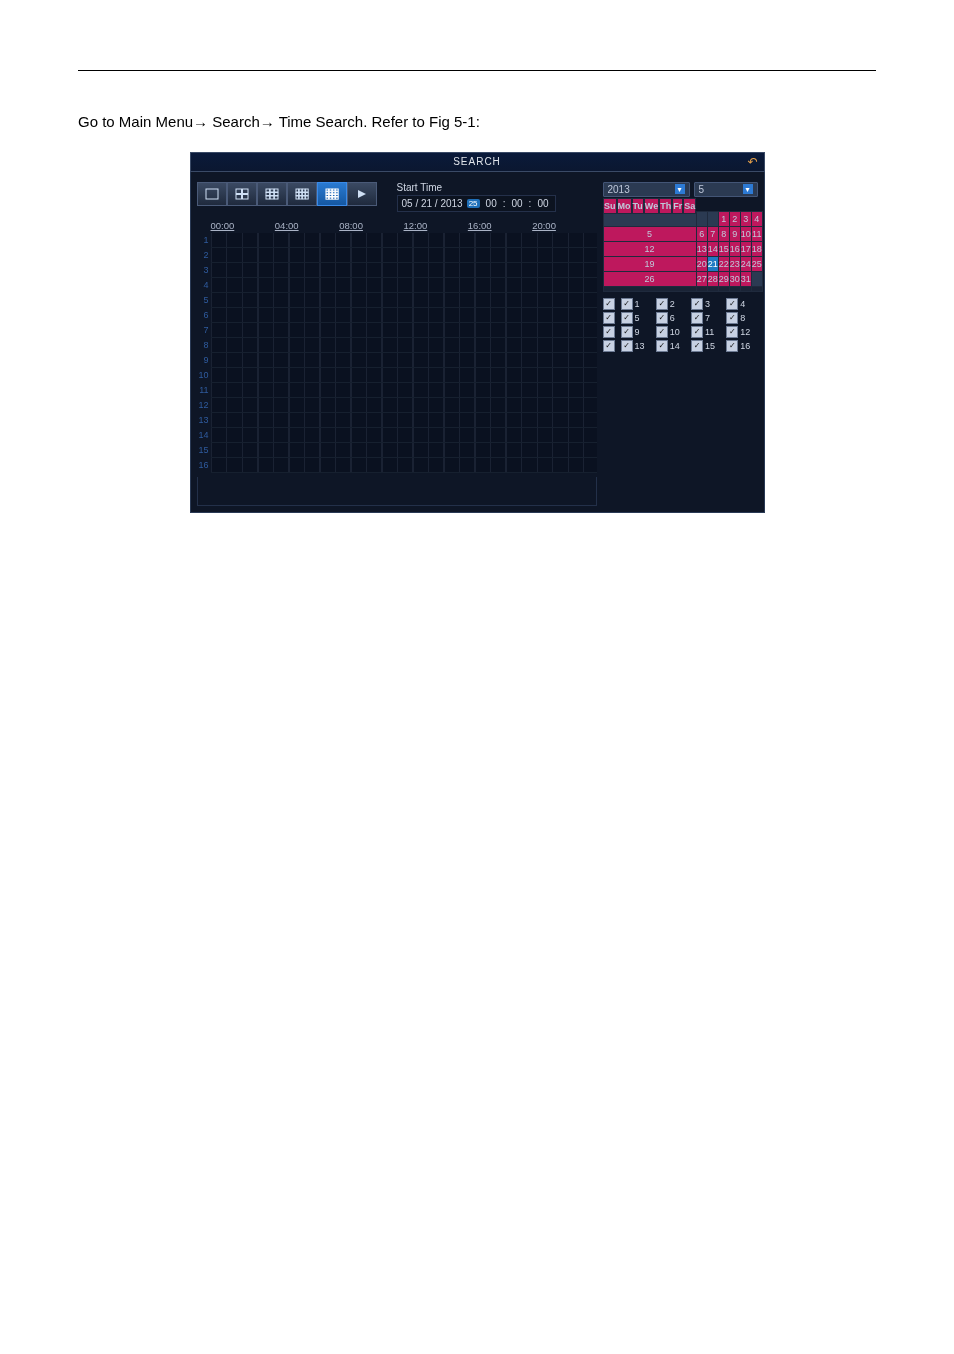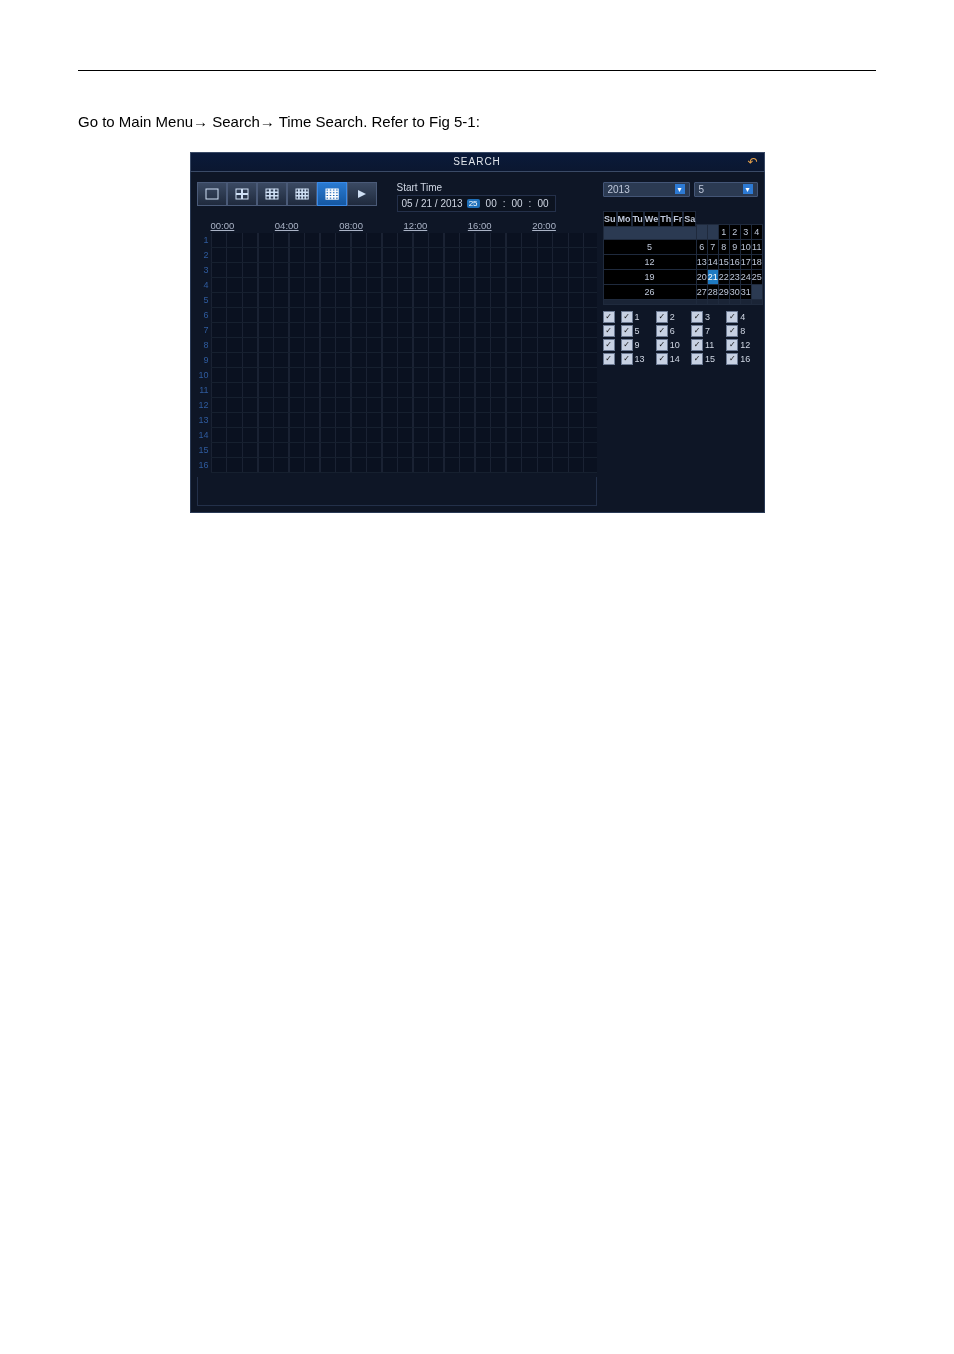--- a/index.html
+++ b/index.html
@@ -41,26 +41,26 @@
 
   .grid-wrap { display:flex; }
   .row-labels { width:14px; display:flex; flex-direction:column; }
   .row-labels > div { height:15px; color:#2f5b9e; font-size:9px; line-height:15px; text-align:right; padding-right:2px; }
   .grid { flex:1; background:#0a1120; position:relative; height:240px; background-image:
      repeating-linear-gradient(to right, #1a2233 0 1px, transparent 1px 15.5px); }
   .grid .rows { position:absolute; inset:0; display:flex; flex-direction:column; }
   .grid .rows > div { height:15px; border-bottom:1px solid #16202f; }
 
   
-  .yr-row { display:flex; gap:4px; margin-bottom:16px; }
+  .yr-row { display:flex; gap:4px; margin-bottom:3px; }
   .yr-btn { flex:1; display:flex; align-items:center; justify-content:space-between; background:#2b3a52; border:1px solid #435576; color:#bfc8da; padding:1px 4px; border-radius:1px; font-size:10px; }
   .yr-btn .dd { width:10px; height:10px; background:#2d7ad4; display:flex; align-items:center; justify-content:center; color:#fff; font-size:8px; }
 
   .cal { width:100%; border-collapse:collapse; }
-  .cal th, .cal td { width:14.28%; text-align:center; font-size:9px; padding:2px 0; color:#bfc8da; background:#000000; border:1px solid #1f2a3d; }
+  .cal th, .cal td { width:14.28%; text-align:center; font-size:9px; padding:2px 0; color:#bfc8da; background:#be185d; border:1px solid #1f2a3d; }
   .cal td.other { background:#2b3a52; color:#2b3a52; }
   .cal td.blank { background:#1a2436; }
   .cal td.sel { background:#1e7ac2; color:#fff;margin-left:32px; }
 
   .chan-grid { margin-top:6px; display:grid; grid-template-columns: 14px repeat(4, 1fr); gap:2px 4px; align-items:center; }
   .chan-grid .cbox { width:10px; height:10px; border:1px solid #6d7b94; background:#c7d1e3; display:flex; align-items:center; justify-content:center; font-size:8px; color:#111; }
   .chan-grid .pair { display:flex; align-items:center; gap:2px; color:#cfd6e3; font-size:9px; }
 
   .ss-bottom-spacer { height:28px; border:1px solid #233049; border-top:none; margin-top:4px; }
 

